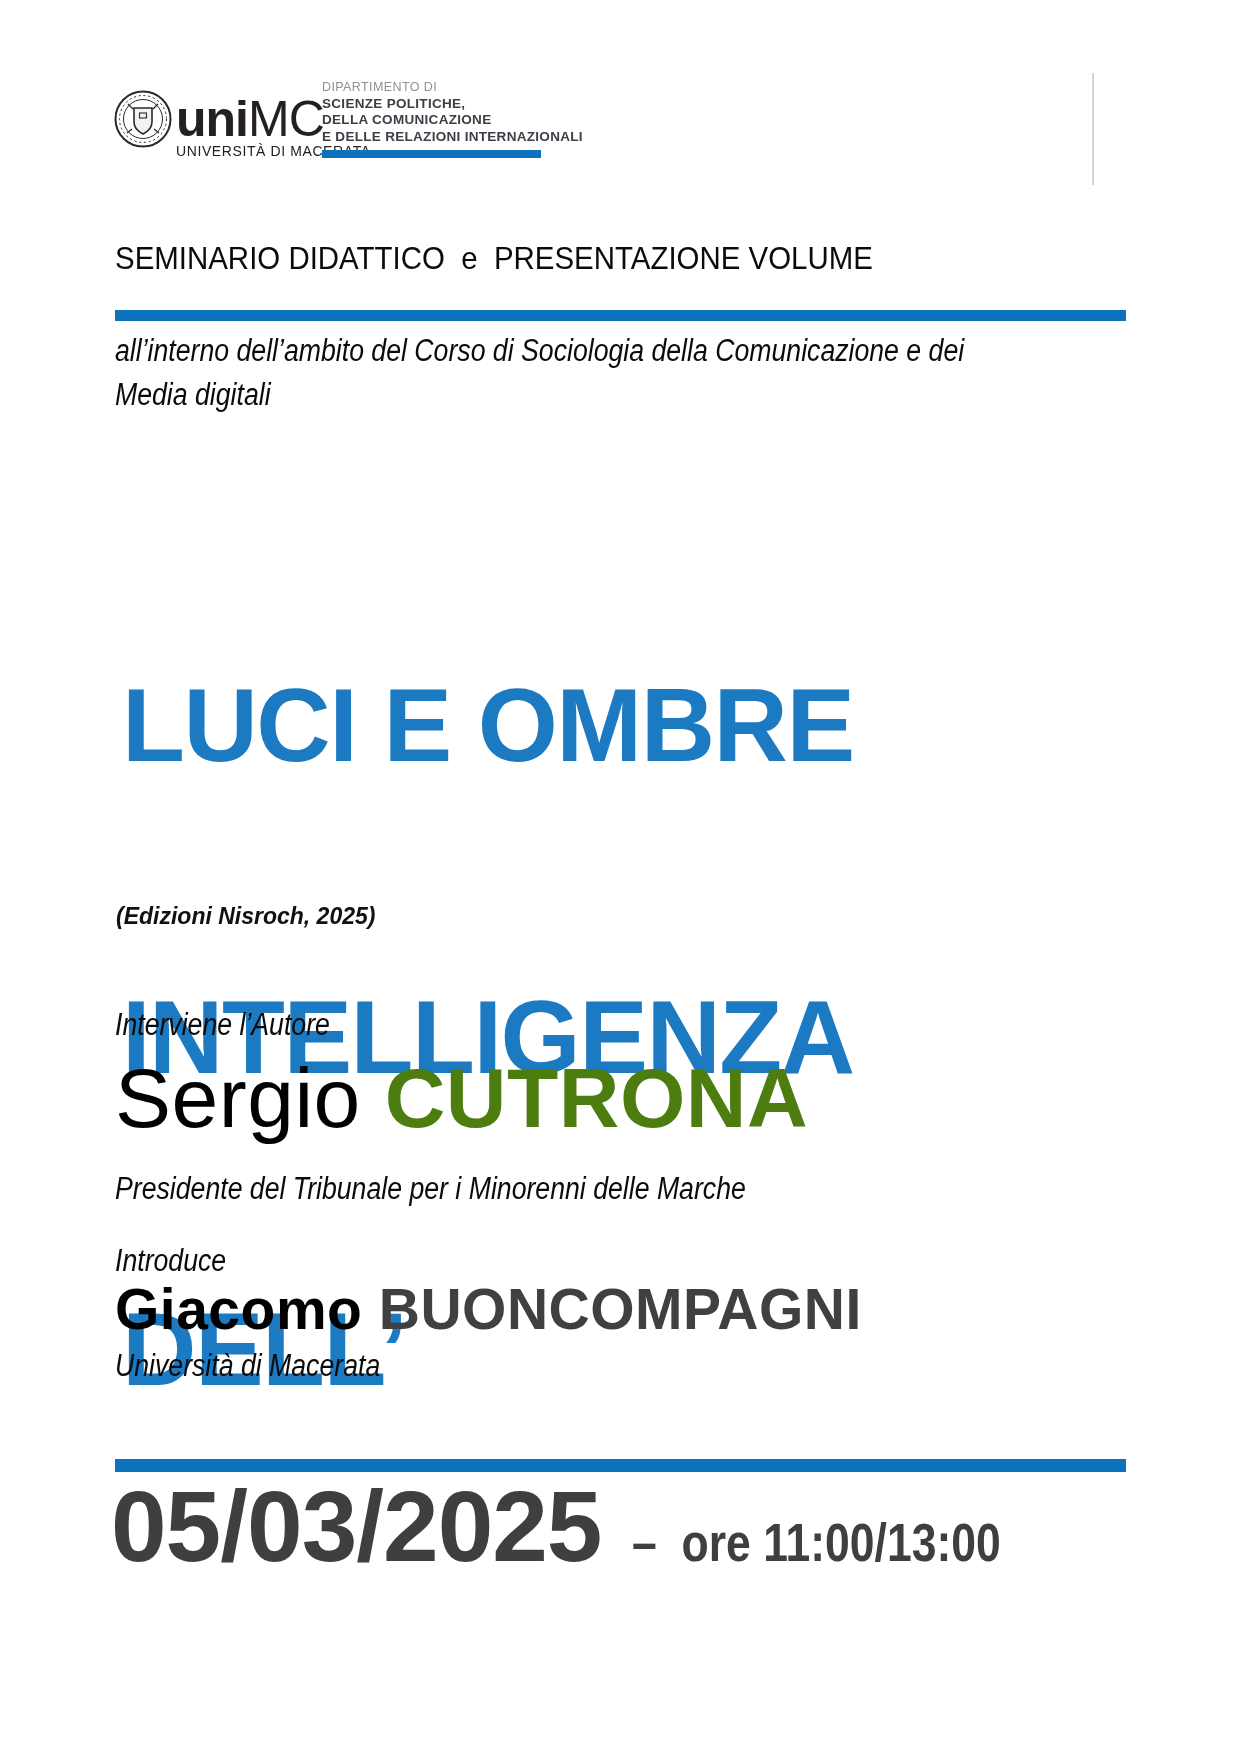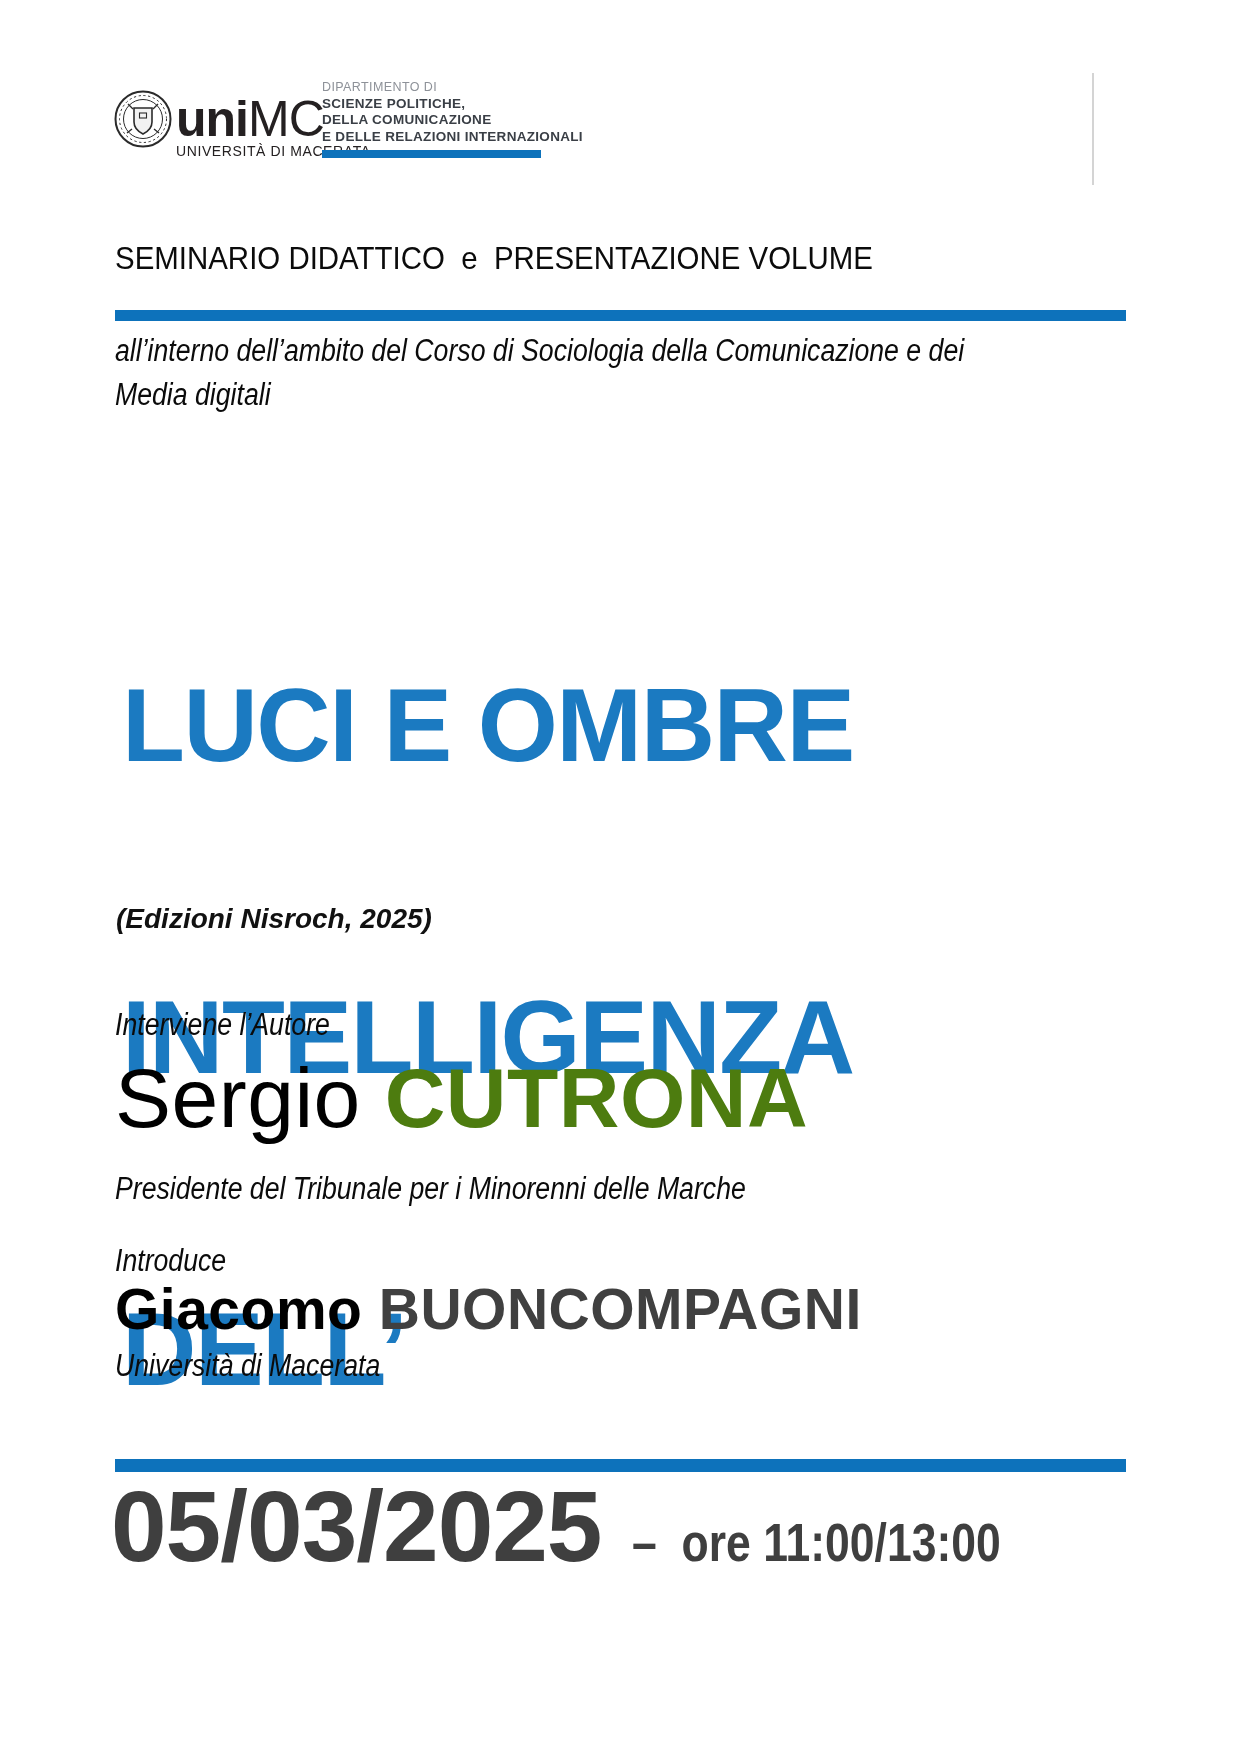--- a/index.html
+++ b/index.html
@@ -29,21 +29,21 @@
   
   .kicker{left:115px;top:240px;font-size:32px;color:#0b0b0b;white-space:pre;
           transform:scaleX(0.92);transform-origin:0 0;}
   .bar1{left:115px;top:310px;width:1011px;height:11px;background:#0d72bb;}
   .context{left:115px;top:329px;font-style:italic;font-size:31px;line-height:44px;
            color:#0b0b0b;white-space:pre;transform:scaleX(0.86);transform-origin:0 0;}
 
   
   .title{left:122px;top:466px;font-size:103px;font-weight:700;line-height:104px;
          letter-spacing:-1.5px;color:#1b7ac1;white-space:pre;}
-  .edition{left:116px;top:903px;font-style:italic;font-weight:600;font-size:28px;color:#111;}
+  .edition{left:116px;top:903px;font-style:italic;font-weight:600;font-size:23px;color:#111;}
 
   
   .it31{font-style:italic;font-size:31px;color:#0b0b0b;white-space:pre;
         transform:scaleX(0.86);transform-origin:0 0;}
   .interviene{left:115px;top:1007px;}
   .name1{left:115px;top:1056px;font-size:84px;line-height:1;white-space:pre;letter-spacing:0.5px;}
   .name1 .first{font-weight:400;color:#000;}
   .name1 .last{font-weight:700;color:#4d7c0f;}
   .role1{left:115px;top:1171px;}
   .introduce{left:115px;top:1243px;}

